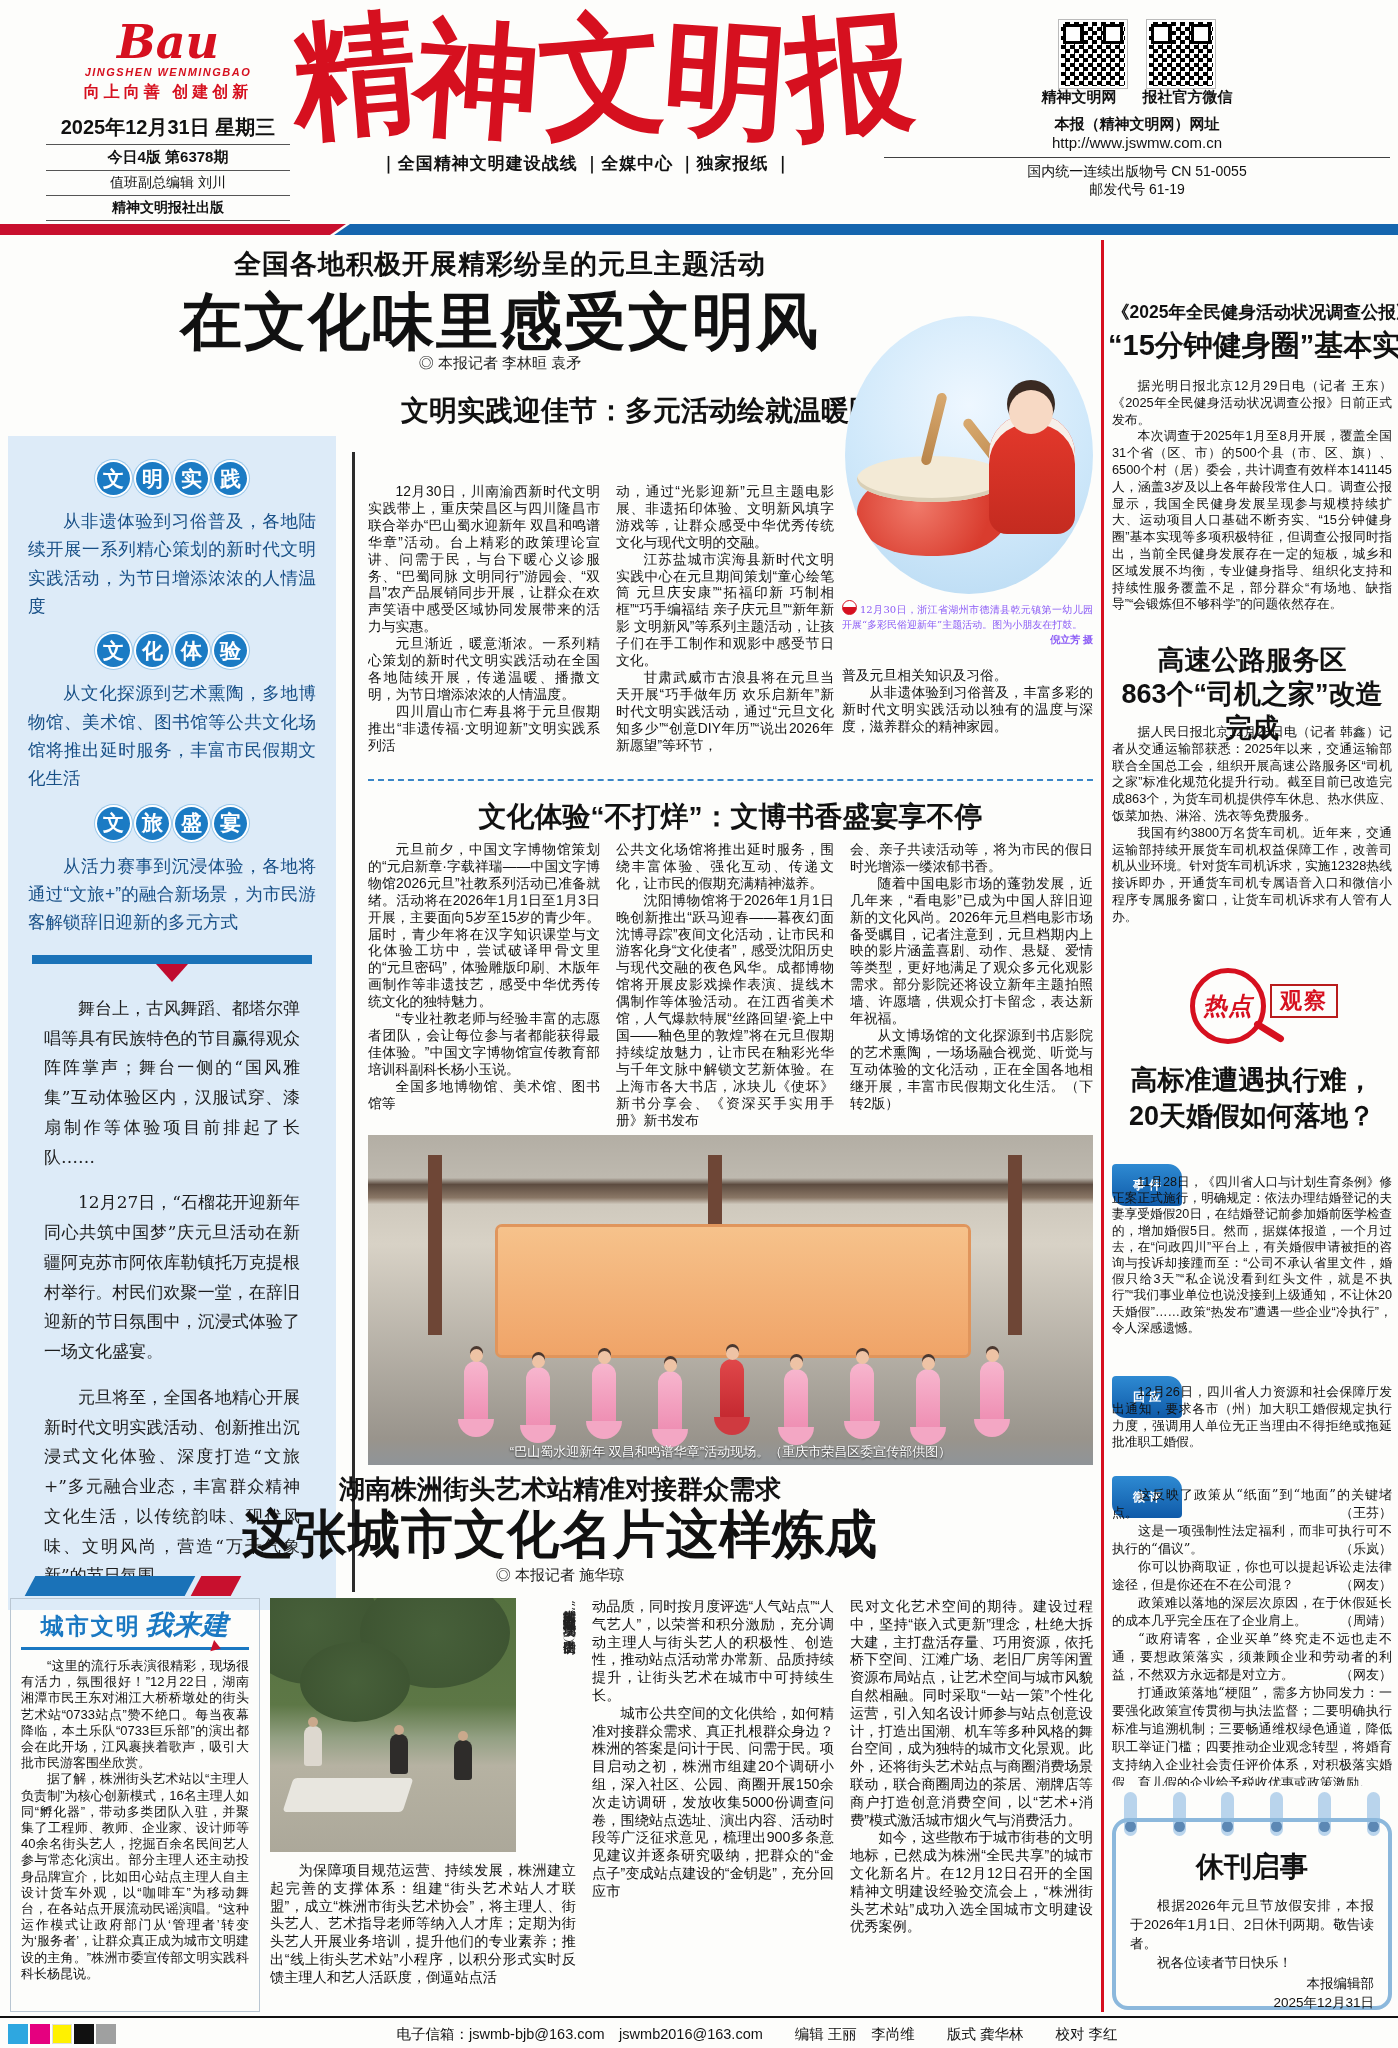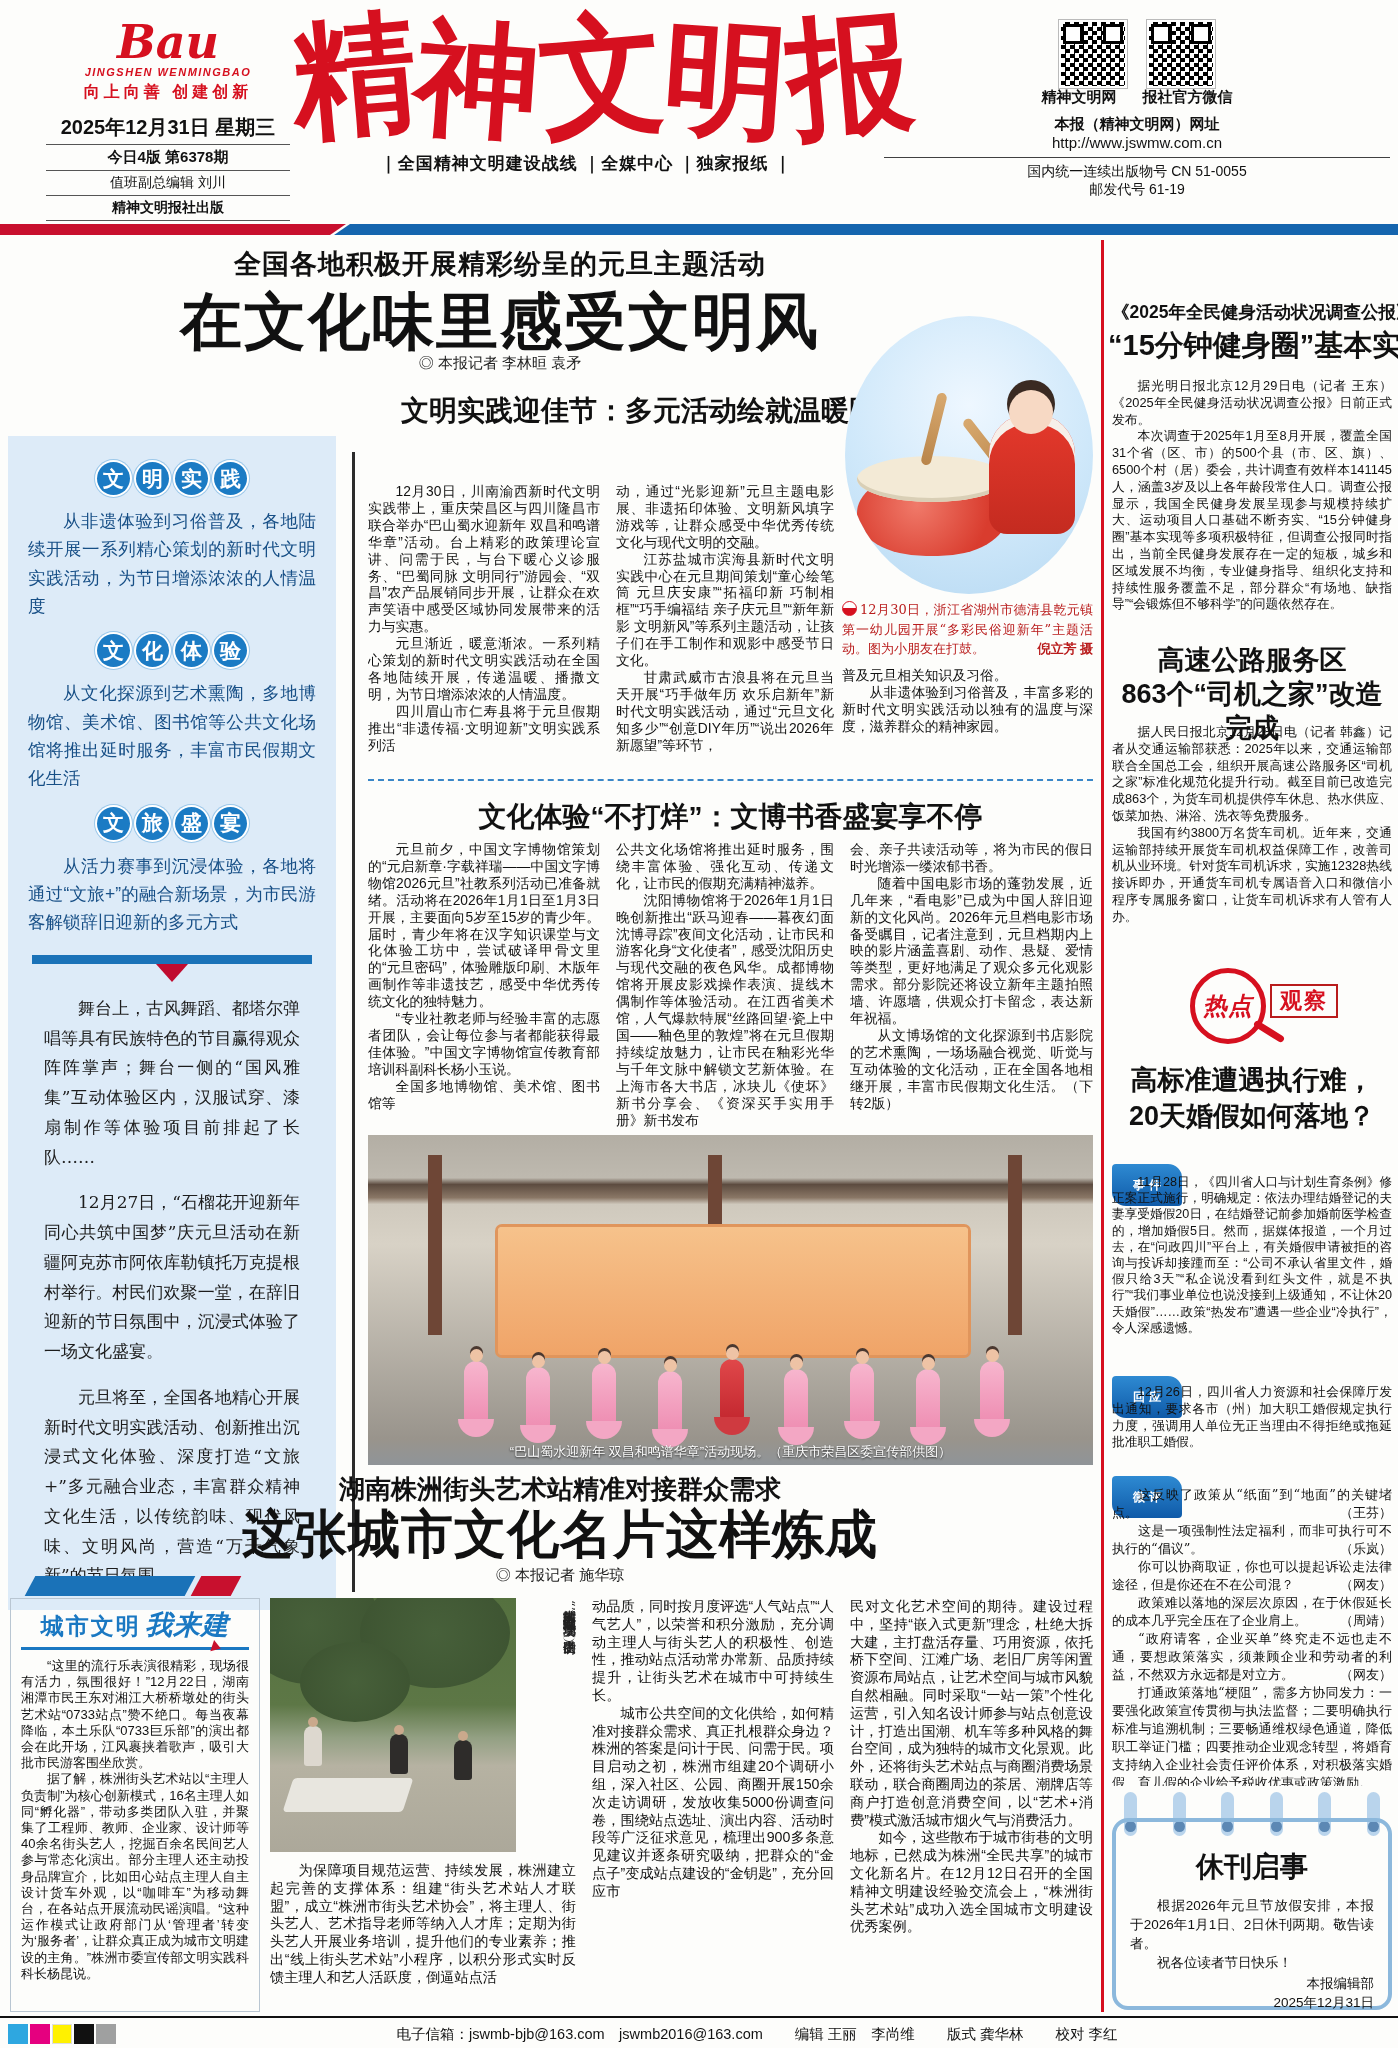--- a/index.html
+++ b/index.html
@@ -59,21 +59,21 @@
   .sh-bold{font-size:28px;font-weight:900;}
   .sh-kai{font-family:"DejaVu Serif",serif;font-size:28px;font-weight:600;}
   .sec1-head{left:368px;top:392px;width:570px;}
   .sec2-head{left:368px;top:798px;width:725px;}
   .col{font-size:13.8px;line-height:16.9px;text-align:justify;overflow:hidden;}
   .col p{margin:0;text-indent:2em;}
   .col p.noindent{text-indent:0;}
   .sec1-col1{left:368px;top:484px;width:232px;height:332px;}
   .sec1-col2{left:616px;top:484px;width:218px;height:332px;}
   .sec1-col3{left:842px;top:668px;width:251px;height:108px;}
-  .cap1{left:842px;top:600px;width:251px;font-family:"DejaVu Serif",serif;font-size:13px;line-height:1.5;color:#b91c1c;text-align:justify;}
+  .cap1{left:842px;top:600px;width:251px;font-family:"DejaVu Serif",serif;font-size:10px;line-height:1.5;color:#8b5cf6;text-align:justify;}
   .capmark{display:inline-block;width:13px;height:13px;border-radius:50%;background:linear-gradient(180deg,#fff 0 45%,#d6101f 45%);border:1px solid #d6101f;vertical-align:-2px;margin-right:3px;}
   .cap-credit{font-family:"Liberation Sans",sans-serif;font-weight:700;float:right;}
   .dash{left:368px;top:779px;width:725px;height:0;border-top:2px dashed #3a87c8;}
   .sec2-col1{left:368px;top:842px;width:232px;height:286px;}
   .sec2-col2{left:616px;top:842px;width:218px;height:286px;}
   .sec2-col3{left:850px;top:842px;width:243px;height:286px;}
   
   .photo1{left:845px;top:316px;width:248px;height:278px;border-radius:50%;background:radial-gradient(circle at 50% 32%,#eef7ff 0%,#cfe8fa 55%,#b7d9f2 100%);overflow:hidden;}
   .drum{position:absolute;left:12px;bottom:38px;width:150px;height:86px;background:radial-gradient(circle at 40% 40%,#f07a6a,#d93c2e 70%);border-radius:50% 50% 46% 46%;}
   .drumtop{position:absolute;left:12px;bottom:92px;width:150px;height:46px;background:#f3ead6;border-radius:50%;box-shadow:inset 0 -4px 0 #d9cfb6;}

